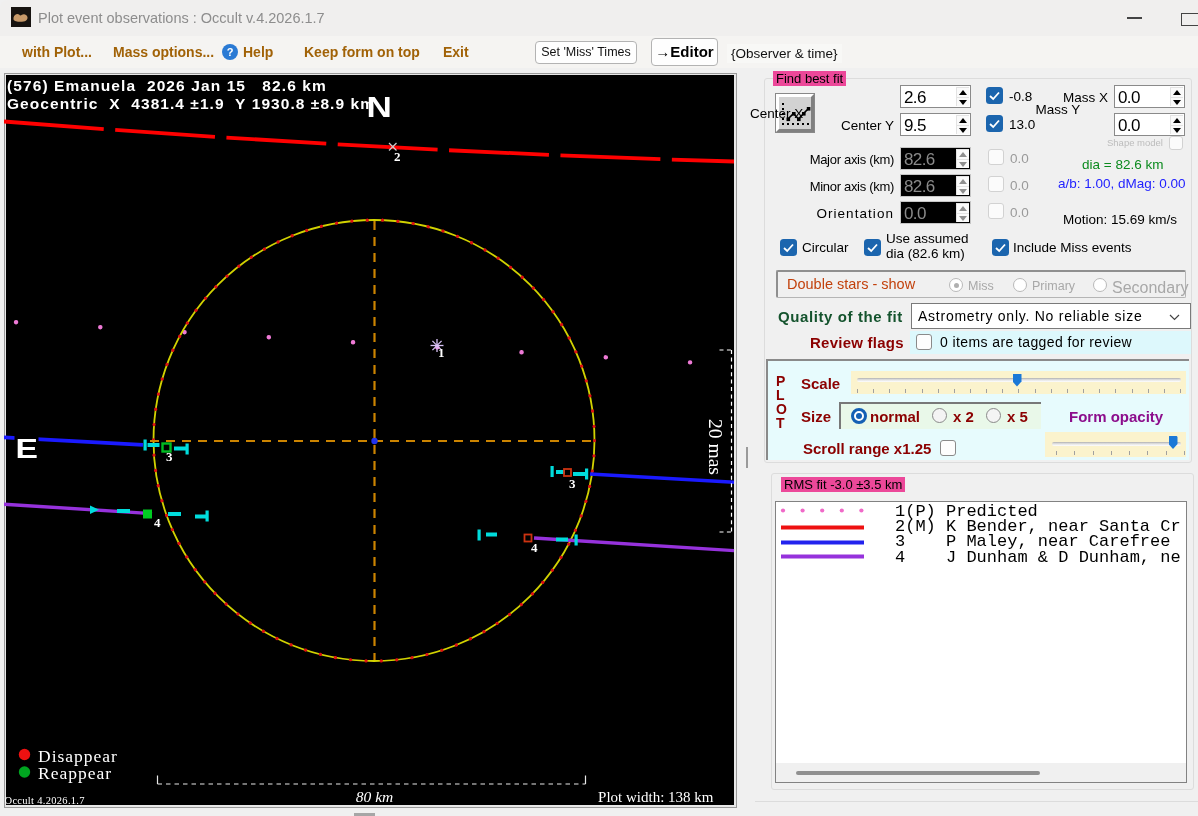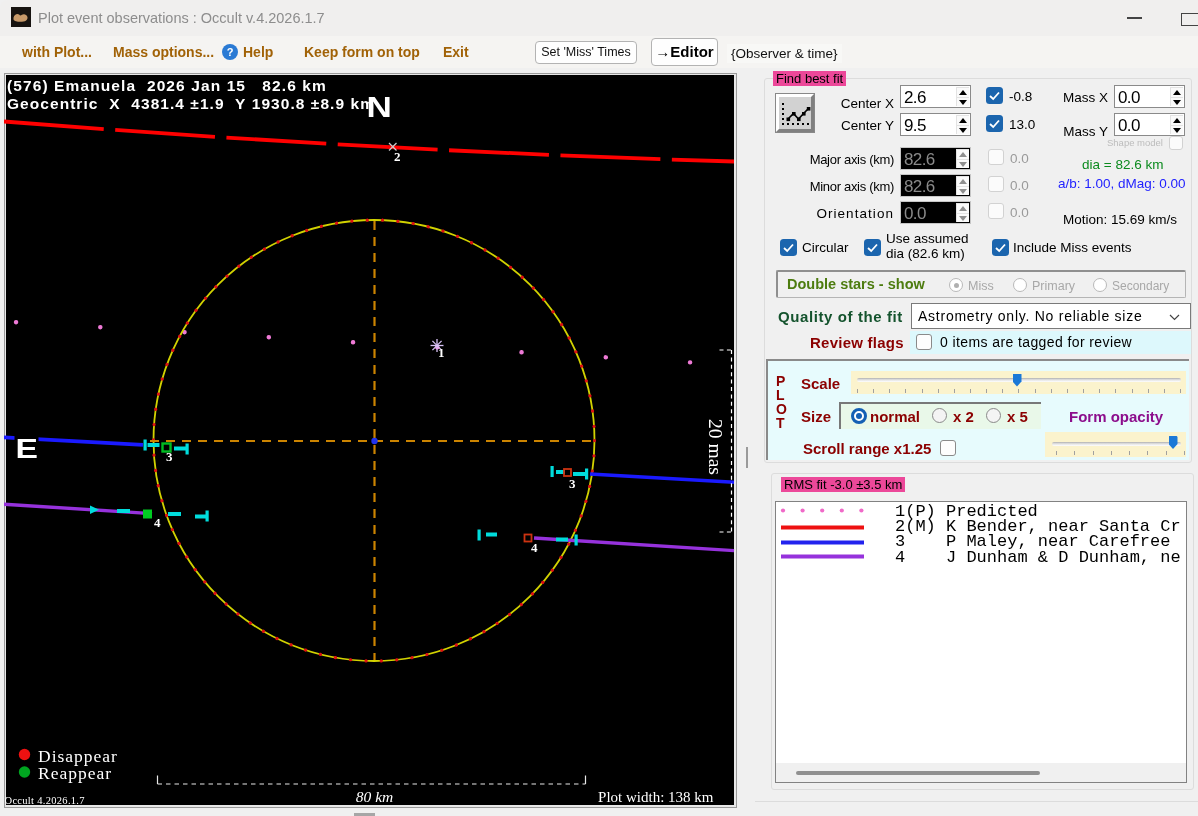--- a/index.html
+++ b/index.html
@@ -195,21 +195,21 @@
 <g fill="#000">
         <rect x="7.5" y="20.5" width="3.6" height="3.6"></rect>
         <rect x="13" y="15" width="3.6" height="3.6"></rect>
         <rect x="18" y="20.5" width="3.6" height="3.6"></rect>
         <rect x="23" y="15" width="3.6" height="3.6"></rect>
         <rect x="27.8" y="10" width="3.6" height="3.6"></rect>
       </g>
 </svg>
 </div>
 
-<div class="lbl rlbl" style="left:750px;top:96px;width:144px;text-align:right">Center X</div>
+<div class="lbl rlbl" style="left:750px;top:106px;width:144px;text-align:left">Center X</div>
 <div class="spin" style="left:900px;top:85px">
     <div class="v">2.6</div>
     <div class="arr">
       <div class="tri-u"></div>
       <div class="tri-d"></div>
     </div>
   </div>
 <div class="cb" style="left:986px;top:87px">
     <svg width="17" height="17">
       <polyline points="4,9 7.2,12 13,5.5" fill="none" stroke="#fff" stroke-width="1.8"></polyline>
@@ -232,21 +232,21 @@
       <div class="tri-u"></div>
       <div class="tri-d"></div>
     </div>
   </div>
 <div class="cb" style="left:986px;top:115px">
     <svg width="17" height="17">
       <polyline points="4,9 7.2,12 13,5.5" fill="none" stroke="#fff" stroke-width="1.8"></polyline>
     </svg>
   </div>
 <div class="lbl rlbl" style="left:1009px;top:117px">13.0</div>
-<div class="lbl rlbl" style="left:1008px;top:124px;width:100px;text-align:right">Mass Y</div>
+<div class="lbl rlbl" style="left:1008px;top:102px;width:100px;text-align:center">Mass Y</div>
 <div class="spin" style="left:1114px;top:113px">
     <div class="v">0.0</div>
     <div class="arr">
       <div class="tri-u"></div>
       <div class="tri-d"></div>
     </div>
   </div>
 
 <div class="lbl" style="left:1107px;top:137px;font-size:9.5px;color:#bcbcbc">Shape model</div>
 <div class="cbd" style="left:1169px;top:136px;width:14px;height:14px"></div>
@@ -300,28 +300,28 @@
   </div>
 <div class="lbl" style="left:886px;top:231px;font-size:13.5px">Use assumed<br>dia (82.6 km)</div>
 <div class="cb" style="left:992px;top:239px">
     <svg width="17" height="17">
       <polyline points="4,9 7.2,12 13,5.5" fill="none" stroke="#fff" stroke-width="1.8"></polyline>
     </svg>
   </div>
 <div class="lbl rlbl" style="left:1013px;top:240px">Include Miss events</div>
 
 <div class="ab" style="left:776px;top:270px;width:410px;height:28px;border:1px solid #b5b5b5;border-top:2px solid #8f8f8f;border-left:2px solid #8f8f8f;border-radius:2px;box-sizing:border-box"></div>
-<div class="lbl" style="left:787px;top:276px;font-size:14.5px;font-weight:bold;color:#4d7c0f">Double stars - show</div>
+<div class="lbl" style="left:787px;top:276px;font-size:14.5px;font-weight:normal;color:#c2410c">Double stars - show</div>
 <div class="radio" style="left:949px;top:278px;width:14px;height:14px;border:1.5px solid #b9b9b9;background:#fff"></div>
 <div class="ab" style="left:953.5px;top:282.5px;width:5px;height:5px;border-radius:50%;background:#b0b0b0"></div>
 <div class="lbl" style="left:968px;top:279px;font-size:12.5px;color:#a8a8a8">Miss</div>
 <div class="radio" style="left:1013px;top:278px;width:14px;height:14px;border:1.5px solid #b9b9b9;background:#fff"></div>
 <div class="lbl" style="left:1032px;top:279px;font-size:12.5px;color:#a8a8a8">Primary</div>
 <div class="radio" style="left:1093px;top:278px;width:14px;height:14px;border:1.5px solid #b9b9b9;background:#fff"></div>
-<div class="lbl" style="left:1112px;top:279px;font-size:12px;color:#a8a8a8">Secondary</div>
+<div class="lbl" style="left:1112px;top:279px;font-size:16px;color:#a8a8a8">Secondary</div>
 
 <div class="lbl bold" style="left:778px;top:308px;font-size:15px;letter-spacing:0.6px;color:#14532d">Quality of the fit</div>
 <div class="ab" style="left:911px;top:303px;width:280px;height:26px;background:#fff;border:1px solid #7a7a7a;box-sizing:border-box">
 <div class="lbl" style="left:6px;top:4px;font-size:14px;letter-spacing:0.75px;color:#000">Astrometry only. No reliable size</div>
 <svg class="ab" style="right:10px;top:10px" width="11" height="7">
       <polyline points="1,1 5.5,5.5 10,1" fill="none" stroke="#444" stroke-width="1.2"></polyline>
     </svg>
 </div>
 
 <div class="lbl bold dred" style="left:810px;top:334px;font-size:15px;letter-spacing:0.25px">Review flags</div>

